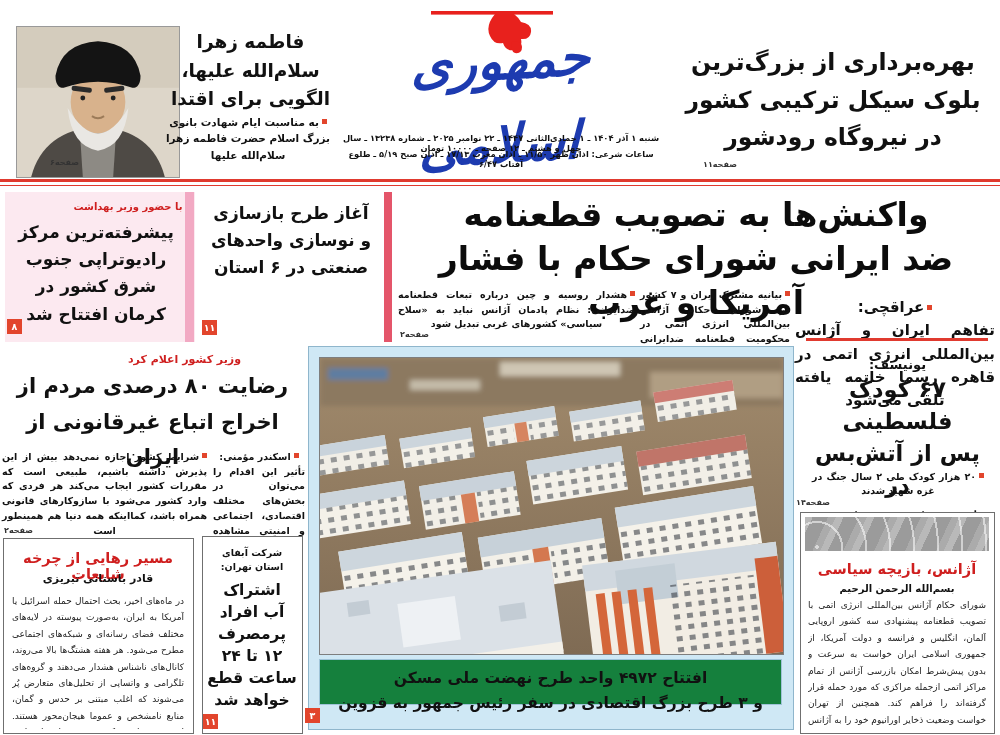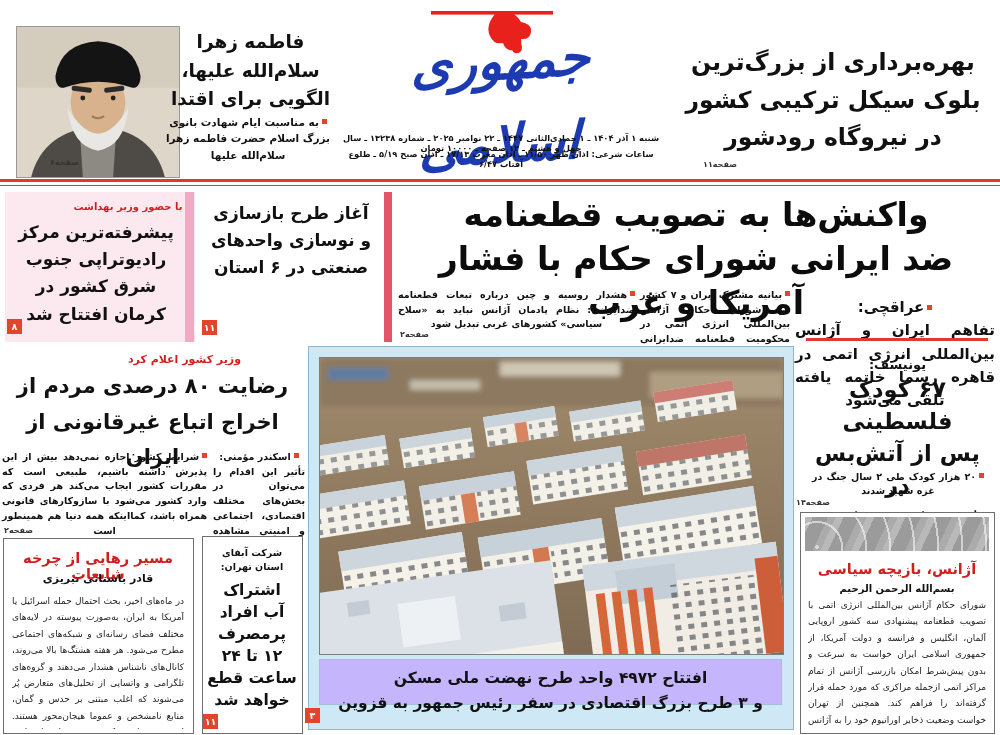--- a/index.html
+++ b/index.html
@@ -237,21 +237,21 @@
           <rect x="300" y="205" width="60" height="34" fill="#c3ced6"></rect>
           <rect x="278" y="226" width="9" height="80" fill="#d4663a"></rect>
           <rect x="294" y="226" width="9" height="80" fill="#d4663a"></rect>
           <rect x="310" y="226" width="9" height="80" fill="#d4663a"></rect>
           <rect x="326" y="226" width="9" height="80" fill="#d4663a"></rect>
           <rect x="348" y="226" width="110" height="80" fill="url(#win)" opacity=".6"></rect>
           <rect x="440" y="210" width="23" height="96" fill="#cc5f3a"></rect>
         </g>
       </svg>
     </div>
-    <div class="abs" style="left:10px;top:312px;width:463px;height:46px;background:#c4b5fd;border:1px solid #9fc3d8;box-sizing:border-box;">
+    <div class="abs" style="left:10px;top:312px;width:463px;height:46px;background:#15803d;border:1px solid #9fc3d8;box-sizing:border-box;">
       <div class="abs b ctr prewrap" style="left:0;top:6px;width:461px;font-size:15.5px;line-height:1.6;">افتتاح ۴۹۷۲ واحد طرح نهضت ملی مسکن
 و ۳ طرح بزرگ اقتصادی در سفر رئیس جمهور به قزوین</div>
     </div>
   </div>
   <div class="badge" style="left:305px;top:708px;">۳</div>
 
   <div class="abs b ctr" style="left:800px;top:357px;width:195px;font-size:13px;">یونیسف:</div>
   <div class="abs b ctr prewrap" style="left:800px;top:374px;width:195px;font-size:22.5px;line-height:1.42;">۶۷ کودک فلسطینی
 پس از آتش‌بس در
 غزه شهید شدند</div>

